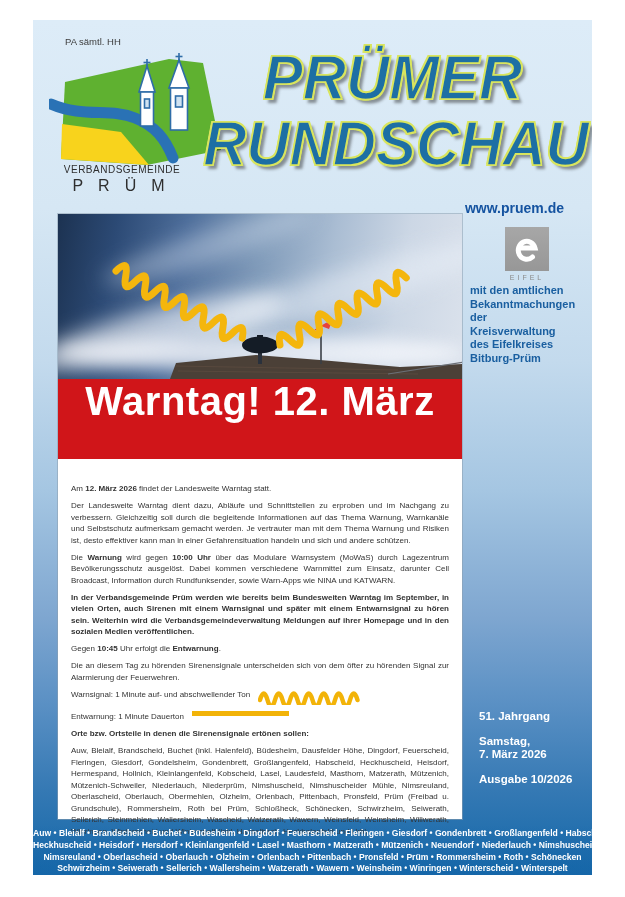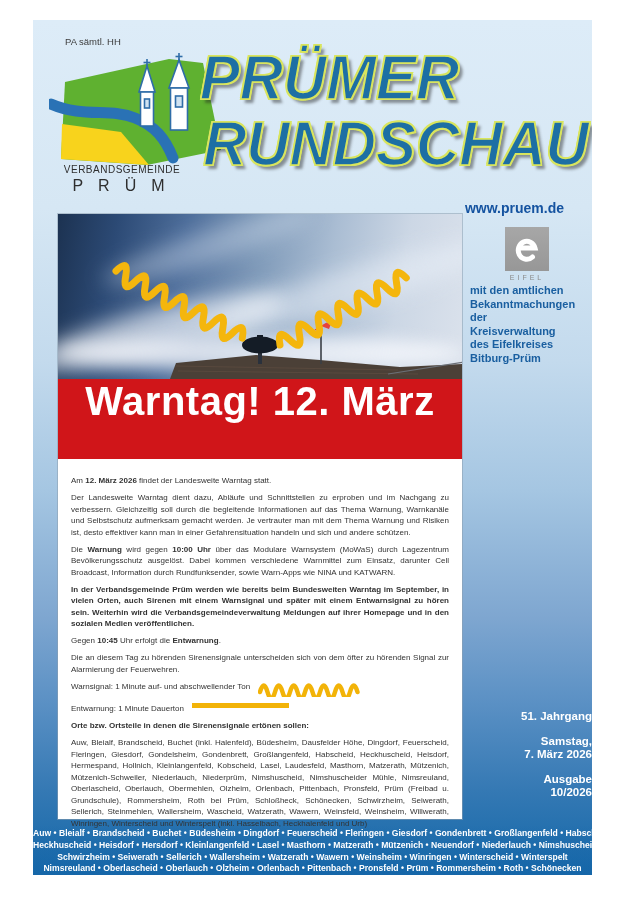--- a/index.html
+++ b/index.html
@@ -14,21 +14,21 @@
     overflow:hidden;
   }
 
   
   .pa-note { position:absolute; left:32px; top:16px; font-size:9.5px; color:#3c3c3c; }
   .logo-svg { position:absolute; left:16px; top:32px; }
   .logo-text { position:absolute; left:26px; top:144px; width:126px; text-align:center; color:#2e2e2e; }
   .logo-text .l1 { font-size:10px; letter-spacing:0.5px; }
   .logo-text .l2 { font-size:16px; letter-spacing:15px; margin-top:2px; margin-left:8px; }
 
-  .masthead { position:absolute; left:160px; right:0; top:24px; }
+  .masthead { position:absolute; left:160px; right:0; top:24px; text-align:center; }
   .masthead .line {
     display:inline-block;
     font-weight:700; font-style:italic; font-size:63px; line-height:66px;
     color:#1d6fa4; letter-spacing:0px;
     transform:scaleX(0.95); transform-origin:center;
     -webkit-text-stroke:1.6px #d9e55e;
     text-shadow:
       -1px -1px 0 #d9e55e, 1px -1px 0 #d9e55e, -1px 1px 0 #d9e55e, 1px 1px 0 #d9e55e,
       4px 4px 3px rgba(30,30,30,0.45);
     white-space:nowrap;
@@ -44,41 +44,41 @@
   .cloud { position:absolute; border-radius:50%; filter:blur(10px); }
   .cl1 { left:-30px; top:95px; width:260px; height:46px; background:rgba(245,248,252,.65); transform:rotate(-14deg); }
   .cl2 { left:140px; top:55px; width:300px; height:40px; background:rgba(235,242,249,.5); transform:rotate(-16deg); }
   .cl3 { left:40px; top:18px; width:220px; height:30px; background:rgba(220,232,245,.38); transform:rotate(-18deg); }
   .cl4 { left:0px; top:122px; width:406px; height:34px; background:rgba(248,250,253,.75); filter:blur(8px); }
   .photo svg { position:absolute; left:0; top:0; }
 
   .banner { width:100%; height:80px; background:#d01519; display:flex; align-items:flex-start; justify-content:center; }
   .banner .t { color:#ffffff; font-weight:700; font-size:40px; letter-spacing:0.5px; }
 
-  .whitebox { width:100%; height:360px; background:#ffffff; padding:16px 13px 8px 13px;
+  .whitebox { width:100%; height:360px; background:#ffffff; padding:24px 13px 8px 13px;
     font-size:8px; line-height:11.5px; color:#333333; text-align:justify; }
   .whitebox p { margin-bottom:5.5px; }
   .whitebox .b, .whitebox b { font-weight:700; }
   .sig-row { display:flex; align-items:flex-start; margin-bottom:6px; margin-top:2px; }
   .sig-row .lbl { white-space:nowrap; }
   .sig-row svg { margin-left:8px; }
   .sig-bar { width:97px; height:5.5px; background:#f2b308; margin-left:8px; }
   .places-head { font-weight:700; margin-bottom:5.5px; margin-top:2px; }
 
   
   .eifel { position:absolute; left:472px; top:207px; width:44px; text-align:center; }
   .eifel .box { width:44px; height:44px; background:linear-gradient(180deg,#a7a7a7,#979797);
     display:flex; align-items:center; justify-content:center; }
   .eifel .cap { margin-top:3px; font-size:7px; letter-spacing:3px; color:#8a8a8a; }
 
   .official-note { position:absolute; left:437px; top:264px; width:104px;
     font-size:11px; line-height:13.5px; font-weight:700; color:#1a5fa0; }
 
-  .issue-block { position:absolute; left:466px; top:690px; color:#ffffff; font-weight:700;
-    font-size:11.5px; line-height:13px;text-align:right; }
+  .issue-block { position:absolute; left:446px; top:690px; color:#ffffff; font-weight:700;
+    font-size:11.5px; line-height:13px; }
   .issue-block .gap { margin-top:12px; }
 
   
   .footer { position:absolute; left:0; right:0; top:804px; height:51px; padding-top:4px;
     text-align:center; color:#ffffff; font-weight:700; font-size:8.6px; line-height:11.8px;
     background:linear-gradient(180deg, rgba(36,112,174,0) 0%, rgba(27,106,171,0.25) 30%, rgba(21,102,168,0.3) 100%);
   }
   .footer .fl { white-space:nowrap; }
 </style>
 </head>
@@ -199,17 +199,17 @@
   <div class="issue-block">
     <div>51. Jahrgang</div>
     <div class="gap">Samstag,</div>
     <div>7. März 2026</div>
     <div class="gap">Ausgabe 10/2026</div>
   </div>
 
   <div class="footer">
     <div class="fl">Auw • Bleialf • Brandscheid • Buchet • Büdesheim • Dingdorf • Feuerscheid • Fleringen • Giesdorf • Gondenbrett • Großlangenfeld • Habscheid</div>
     <div class="fl">Heckhuscheid • Heisdorf • Hersdorf • Kleinlangenfeld • Lasel • Masthorn • Matzerath • Mützenich • Neuendorf • Niederlauch • Nimshuscheid</div>
+    <div class="fl">Nimsreuland • Oberlascheid • Oberlauch • Olzheim • Orlenbach • Pittenbach • Pronsfeld • Prüm • Rommersheim • Roth • Schönecken</div>
     <div class="fl">Schwirzheim • Seiwerath • Sellerich • Wallersheim • Watzerath • Wawern • Weinsheim • Winringen • Winterscheid • Winterspelt</div>
-    <div class="fl">Nimsreuland • Oberlascheid • Oberlauch • Olzheim • Orlenbach • Pittenbach • Pronsfeld • Prüm • Rommersheim • Roth • Schönecken</div>
   </div>
 
 </div>
 
 </body></html>

